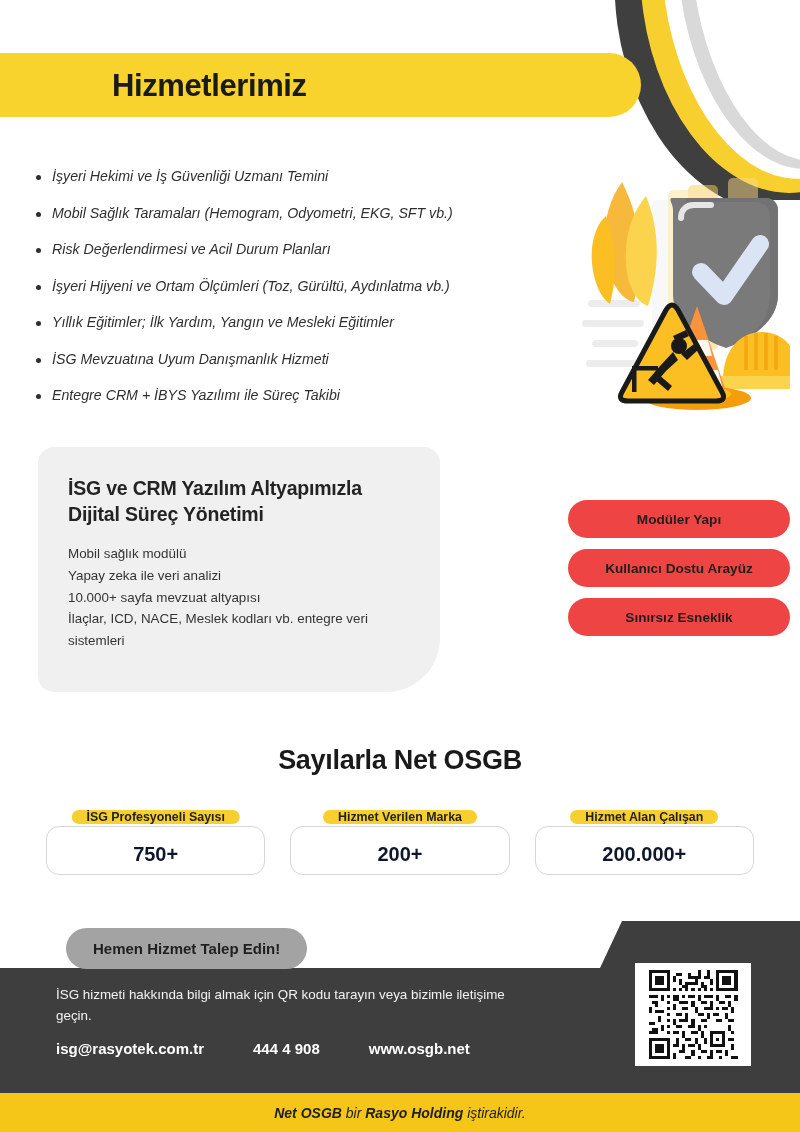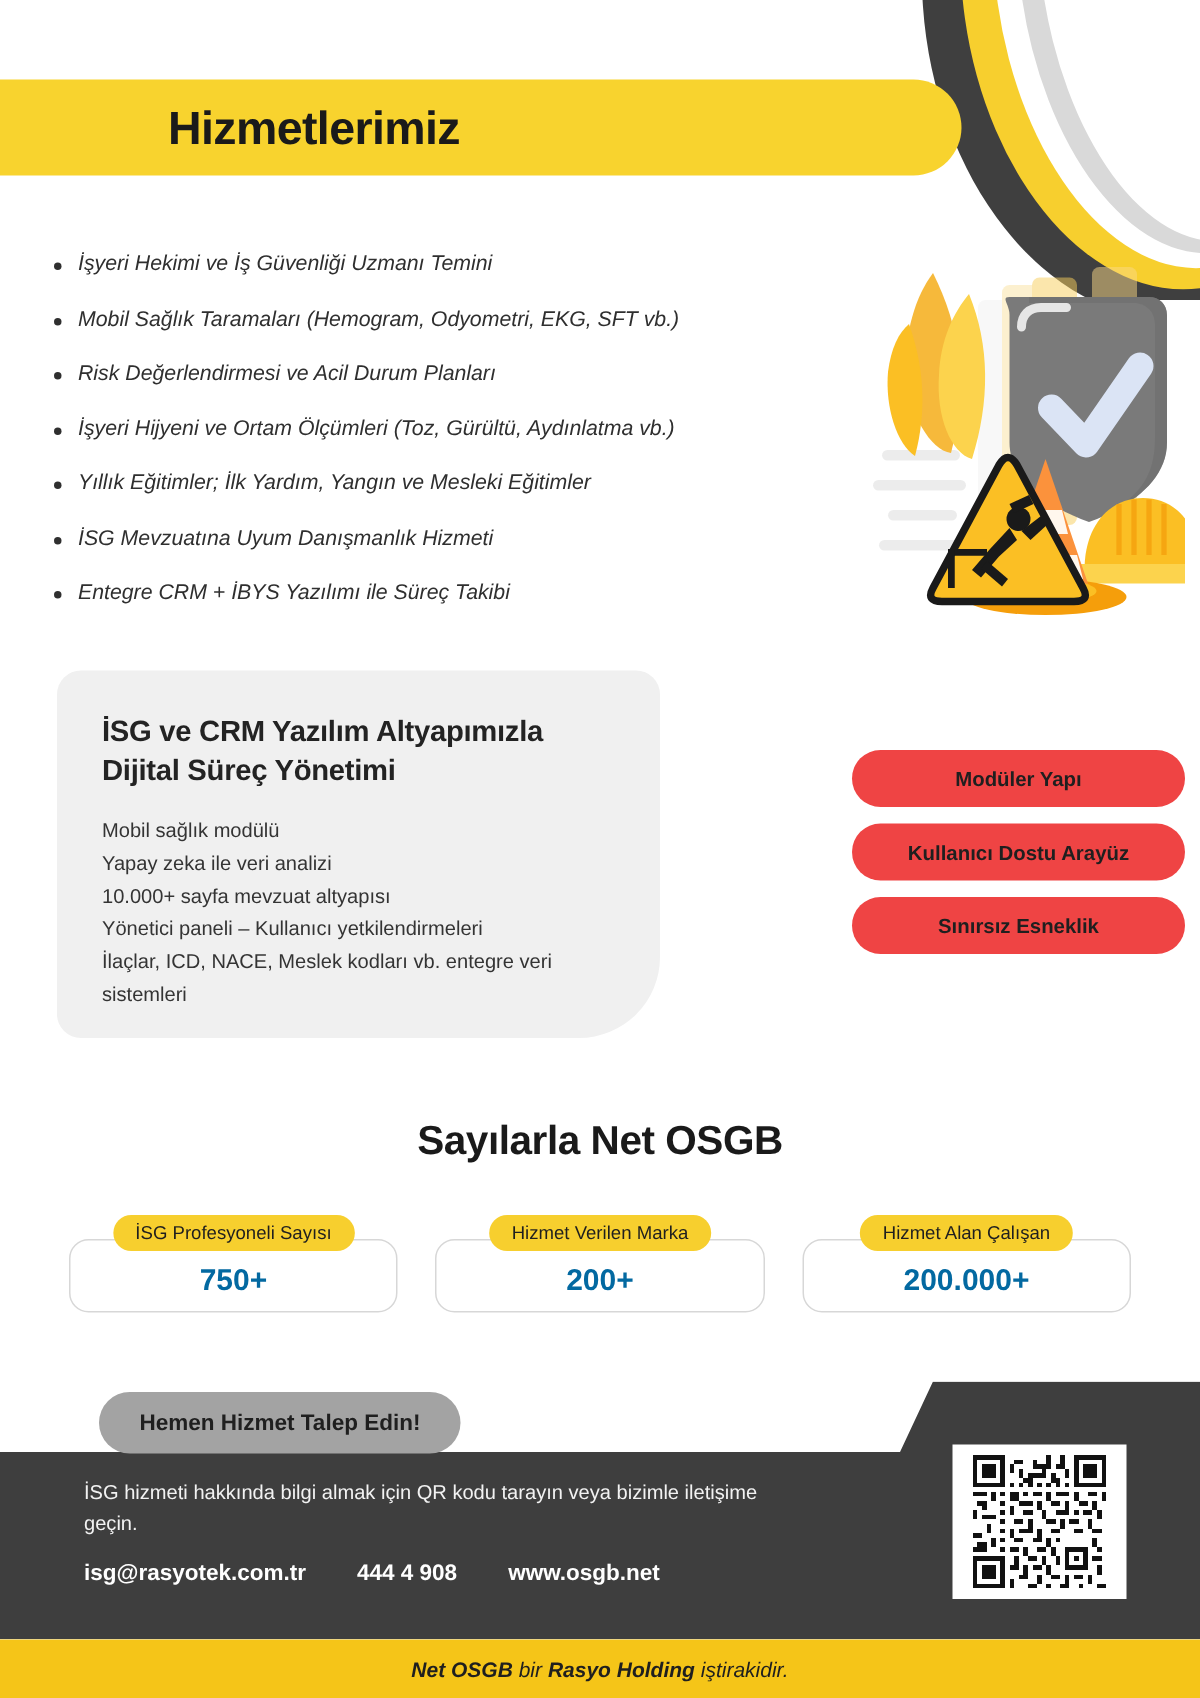--- a/index.html
+++ b/index.html
@@ -83,47 +83,47 @@
     position:absolute; left:46px; top:826px; width:708px;
     display:flex; gap:25px;
   }
   .stat-card {
     position:relative; flex:1; height:49px;
     border:1.4px solid #d7d7d7; border-radius:13px; background:#fff;
     display:flex; align-items:center; justify-content:center;
   }
   .stat-badge {
     position:absolute; top:-17px; left:50%; transform:translateX(-50%);
-    background:#f7cf2e; border-radius:14px; height:24px;
+    background:#f7cf2e; border-radius:14px; height:14px;
     padding:0 15px; white-space:nowrap;
     display:flex; align-items:center; justify-content:center;
-    font-size:12.4px; font-weight:normal; color:#1f1f1f;
-  }
-  .stat-value { font-size:20px; font-weight:bold; color:#0369a1; margin-top:7px; }
+    font-size:12.4px; font-weight:bold; color:#1f1f1f;
+  }
+  .stat-value { font-size:20px; font-weight:bold; color:#0f172a; margin-top:7px; }
 
   
   .footer-dark {
     position:absolute; left:0; top:921px; width:800px; height:172px;
     background:#3e3e3e;
     clip-path: polygon(0 47px, 600px 47px, 622px 0, 800px 0, 800px 172px, 0 172px);
   }
   .cta-btn {
     position:absolute; left:66px; top:928px;
     height:41px; padding:0 27px; background:#a3a3a3; border-radius:21px;
     display:flex; align-items:center; justify-content:center;
     font-size:15px; font-weight:bold; color:#1f1f1f;
     border:none; cursor:pointer; font-family:"Liberation Sans", sans-serif;
   }
   .footer-note {
     position:absolute; left:56px; top:985px; width:480px;
     font-size:13.4px; color:#f2f2f2; line-height:1.55; font-weight:500;
   }
   .footer-contact {
     position:absolute; left:56px; top:1040px;
-    display:flex; align-items:center; gap:34px;
+    display:flex; align-items:center; gap:49px;
     font-size:15px; font-weight:bold; color:#ffffff;
   }
   .qr-box {
     position:absolute; left:635px; top:963px;
     width:116px; height:103px; background:#fff; padding:7px;
   }
   .qr-box svg { display:block; width:100%; height:100%; }
 
   
   .bottom-strip {
@@ -237,21 +237,20 @@
       </g>
     </svg>
   </div>
 
   <div class="soft-card">
     <div class="soft-title">İSG ve CRM Yazılım Altyapımızla Dijital Süreç Yönetimi</div>
     <div class="soft-list">
       <div class="soft-li">Mobil sağlık modülü</div>
       <div class="soft-li">Yapay zeka ile veri analizi</div>
       <div class="soft-li">10.000+ sayfa mevzuat altyapısı</div>
-      <div class="soft-li">Yönetici paneli – Kullanıcı yetkilendirmeleri</div>
       <div class="soft-li">İlaçlar, ICD, NACE, Meslek kodları vb. entegre veri sistemleri</div>
     </div>
   </div>
 
   <div class="pills">
     <div class="pill">Modüler Yapı</div>
     <div class="pill">Kullanıcı Dostu Arayüz</div>
     <div class="pill">Sınırsız Esneklik</div>
   </div>
 

